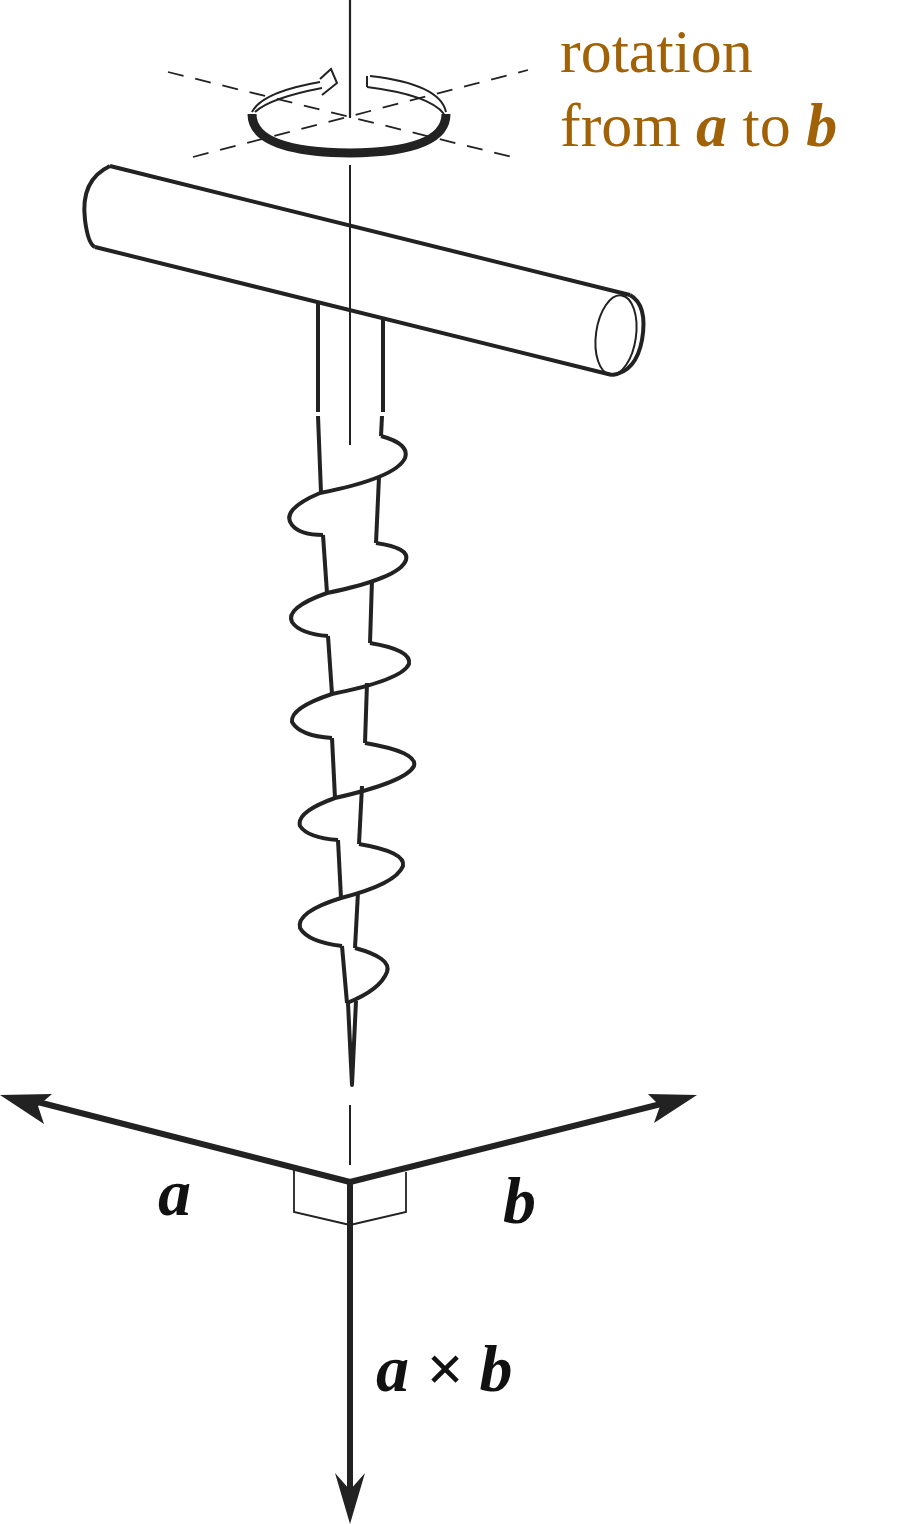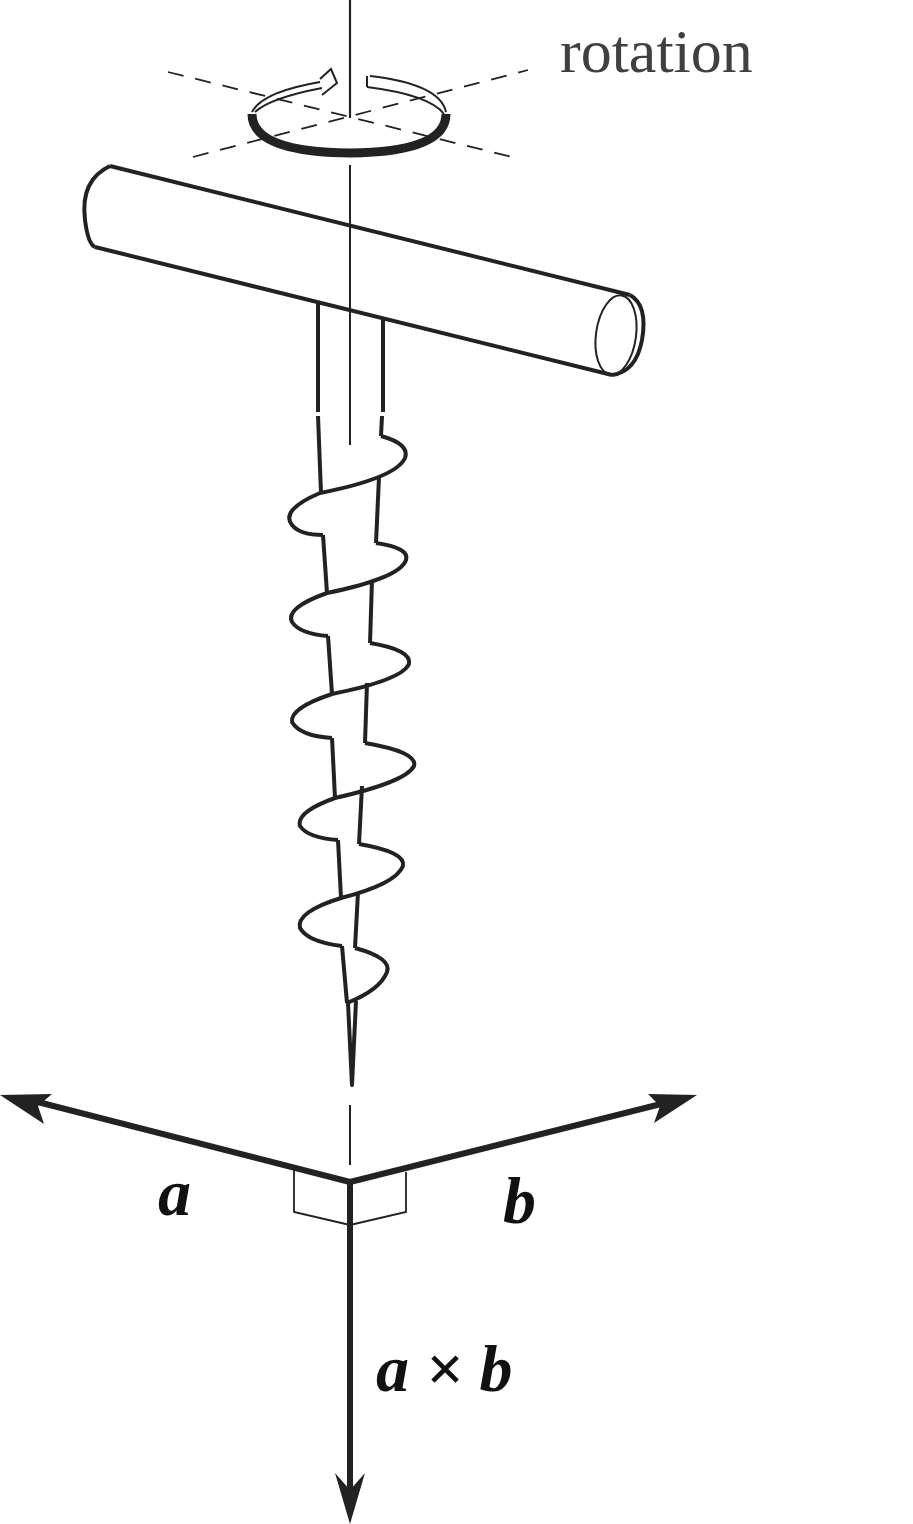--- a/index.html
+++ b/index.html
@@ -1,18 +1,18 @@
 <!DOCTYPE html>
 <html><head>
   <meta charset="utf-8">
   <style>
     html, body { margin: 0; padding: 0; background: #ffffff; }
     body { width: 913px; height: 1524px; position: relative; overflow: hidden; }
     svg { position: absolute; left: 0; top: 0; }
-    .caption { position: absolute; left: 560px; top: 14px; font-family: "Liberation Serif", "DejaVu Serif", serif; font-size: 62px; line-height: 74px; color: #404040; }
+    .caption { position: absolute; left: 560px; top: 14px; font-family: "Liberation Serif", "DejaVu Serif", serif; font-size: 62px; line-height: 74px; color: #a16207; }
     .caption b { font-style: italic; }
     .vec { position: absolute; font-family: "Liberation Serif", "DejaVu Serif", serif; font-size: 66px; font-weight: bold; font-style: italic; color: #111; line-height: 1; }
   </style>
 </head>
 <body>
 
 <div>
 <svg width="913" height="1524" viewBox="0 0 913 1524" xmlns="http://www.w3.org/2000/svg">
 
   <g stroke="#222" fill="none">
@@ -95,17 +95,18 @@
 
   <g>
     <line x1="350" y1="1180" x2="350" y2="1490" stroke="#222" stroke-width="6"></line>
     <polygon points="350,1524 335,1473 350,1490 365,1473" fill="#222"></polygon>
   </g>
 </svg>
 </div>
 
 <div class="caption">
   <div>rotation</div>
+  <div><span>from </span><b>a</b><span> to </span><b>b</b></div>
 </div>
 
 <div class="vec" style="left:158px; top:1160px;">a</div>
 <div class="vec" style="left:503px; top:1168px;">b</div>
 <div class="vec" style="left:376px; top:1336px;font-style:italic;">a × b</div>
 
 </body></html>

